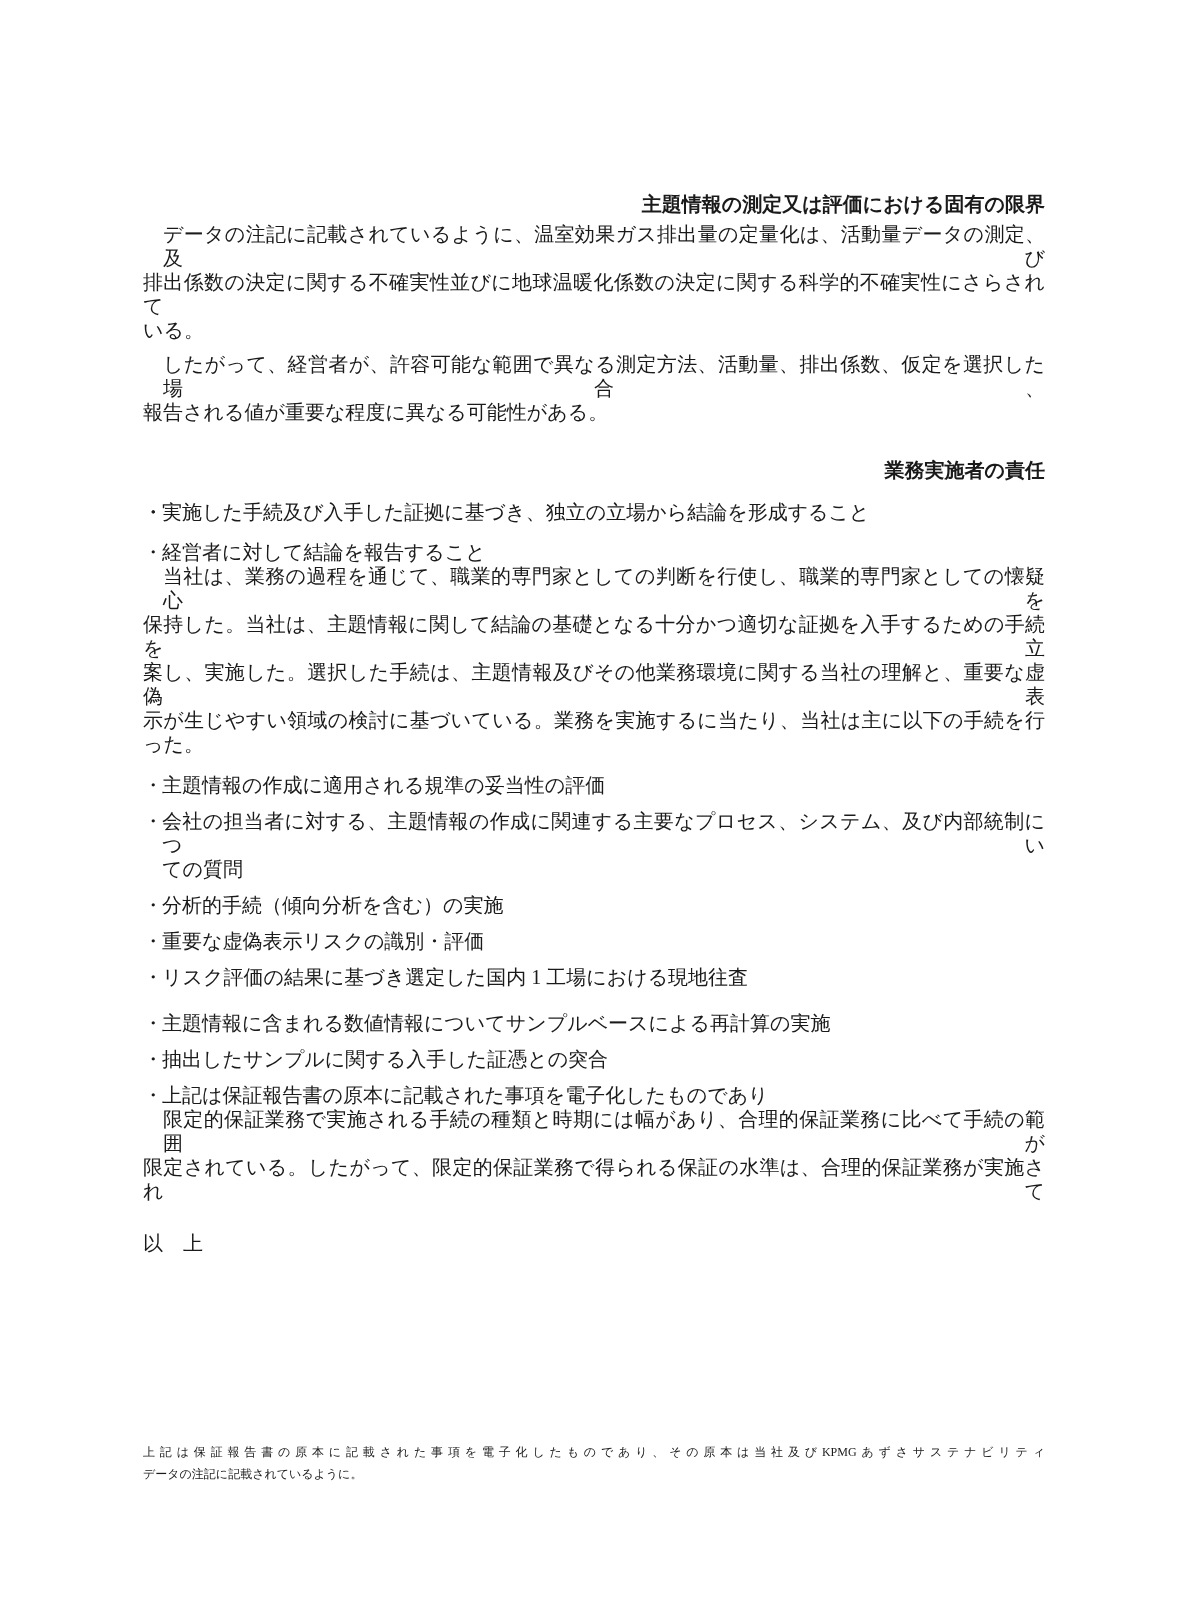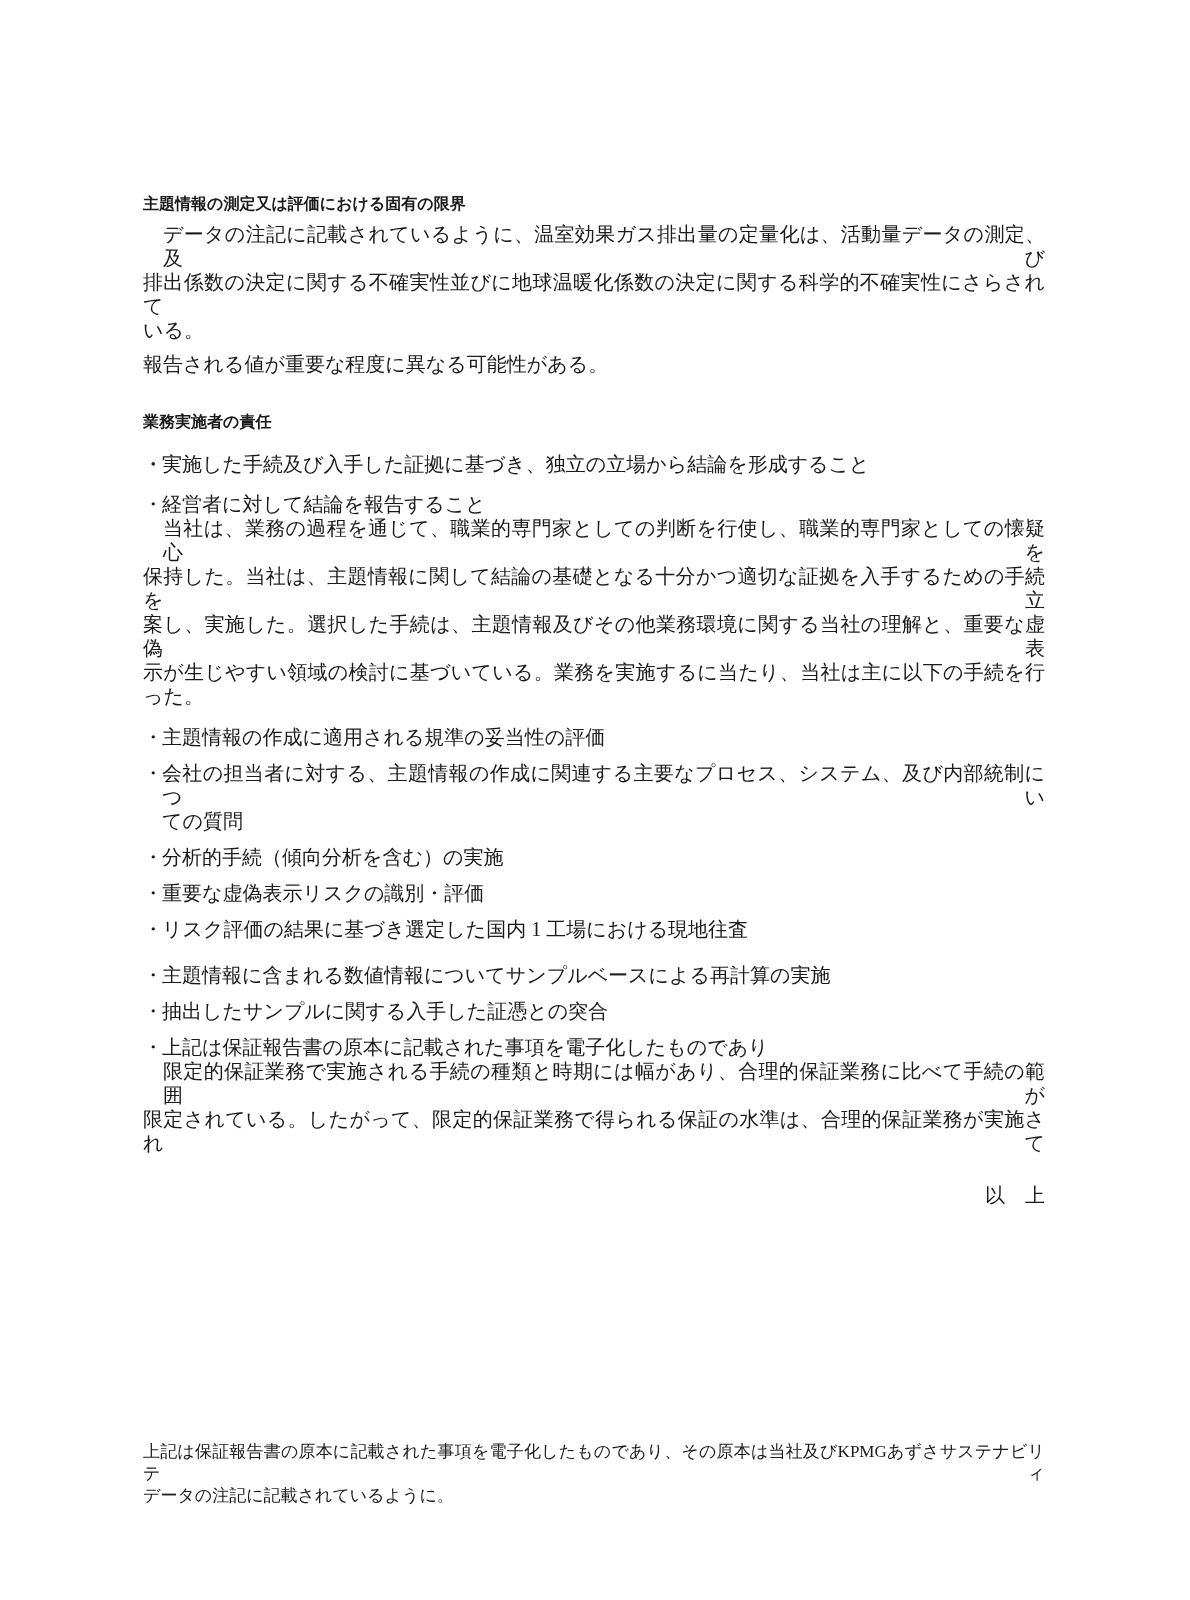--- a/index.html
+++ b/index.html
@@ -15,58 +15,59 @@
     position:absolute;
     left:143px;top:192px;
     width:902px;
     font-size:20px;
     line-height:24px;
     text-align:justify;
   }
   .heading{
     font-family:"Liberation Sans","DejaVu Sans",sans-serif;
     font-weight:700;
-    font-size:16px;
+    font-size:20px;
     line-height:24px;
-    text-align:left;
+    text-align:right;
   }
   .para{margin:0;}
   .line{display:block;}
   .line.fill{text-align-last:justify;}
   .line.indent{padding-left:20px;}
   .bullet{position:relative;padding-left:19px;}
   .bullet .marker{position:absolute;left:0;top:0;width:19px;text-align:left;}
   .mt6{margin-top:6px;}  .mt10{margin-top:10px;} .mt11{}
   .mt12{margin-top:12px;} .mt16{margin-top:16px;} .mt17{margin-top:17px;}
   .mt18{margin-top:18px;} .mt22{margin-top:22px;} .mt28{margin-top:28px;}
   .mt34{margin-top:34px;}
-  .closing{text-align:right;font-family:Liberation Serif, serif;}
+  .closing{text-align:left;font-family:Liberation Serif, serif;}
   .footer{
     position:absolute;
     left:143px;top:1441px;
     width:902px;
-    font-size:17px;
+    font-size:12px;
     line-height:22px;
     text-align:justify;
   }
 </style>
 </head>
 <body>
 
 <div class="content">
 
   <div class="heading">主題情報の測定又は評価における固有の限界</div>
 
   <div class="para mt6">
     <span class="line fill indent">データの注記に記載されているように、温室効果ガス排出量の定量化は、活動量データの測定、及び</span>
     <span class="line fill">排出係数の決定に関する不確実性並びに地球温暖化係数の決定に関する科学的不確実性にさらされて</span>
     <span class="line">いる。</span>
   </div>
 
   <div class="para mt10">
+    <span class="line fill indent">したがって、経営者が、許容可能な範囲で異なる測定方法、活動量、排出係数、仮定を選択した場合、</span>
     <span class="line">報告される値が重要な程度に異なる可能性がある。</span>
   </div>
 
   <div class="heading mt34">業務実施者の責任</div>
 
 
   <div class="bullet mt18">
     <span class="marker">・</span>
   </div>
 

